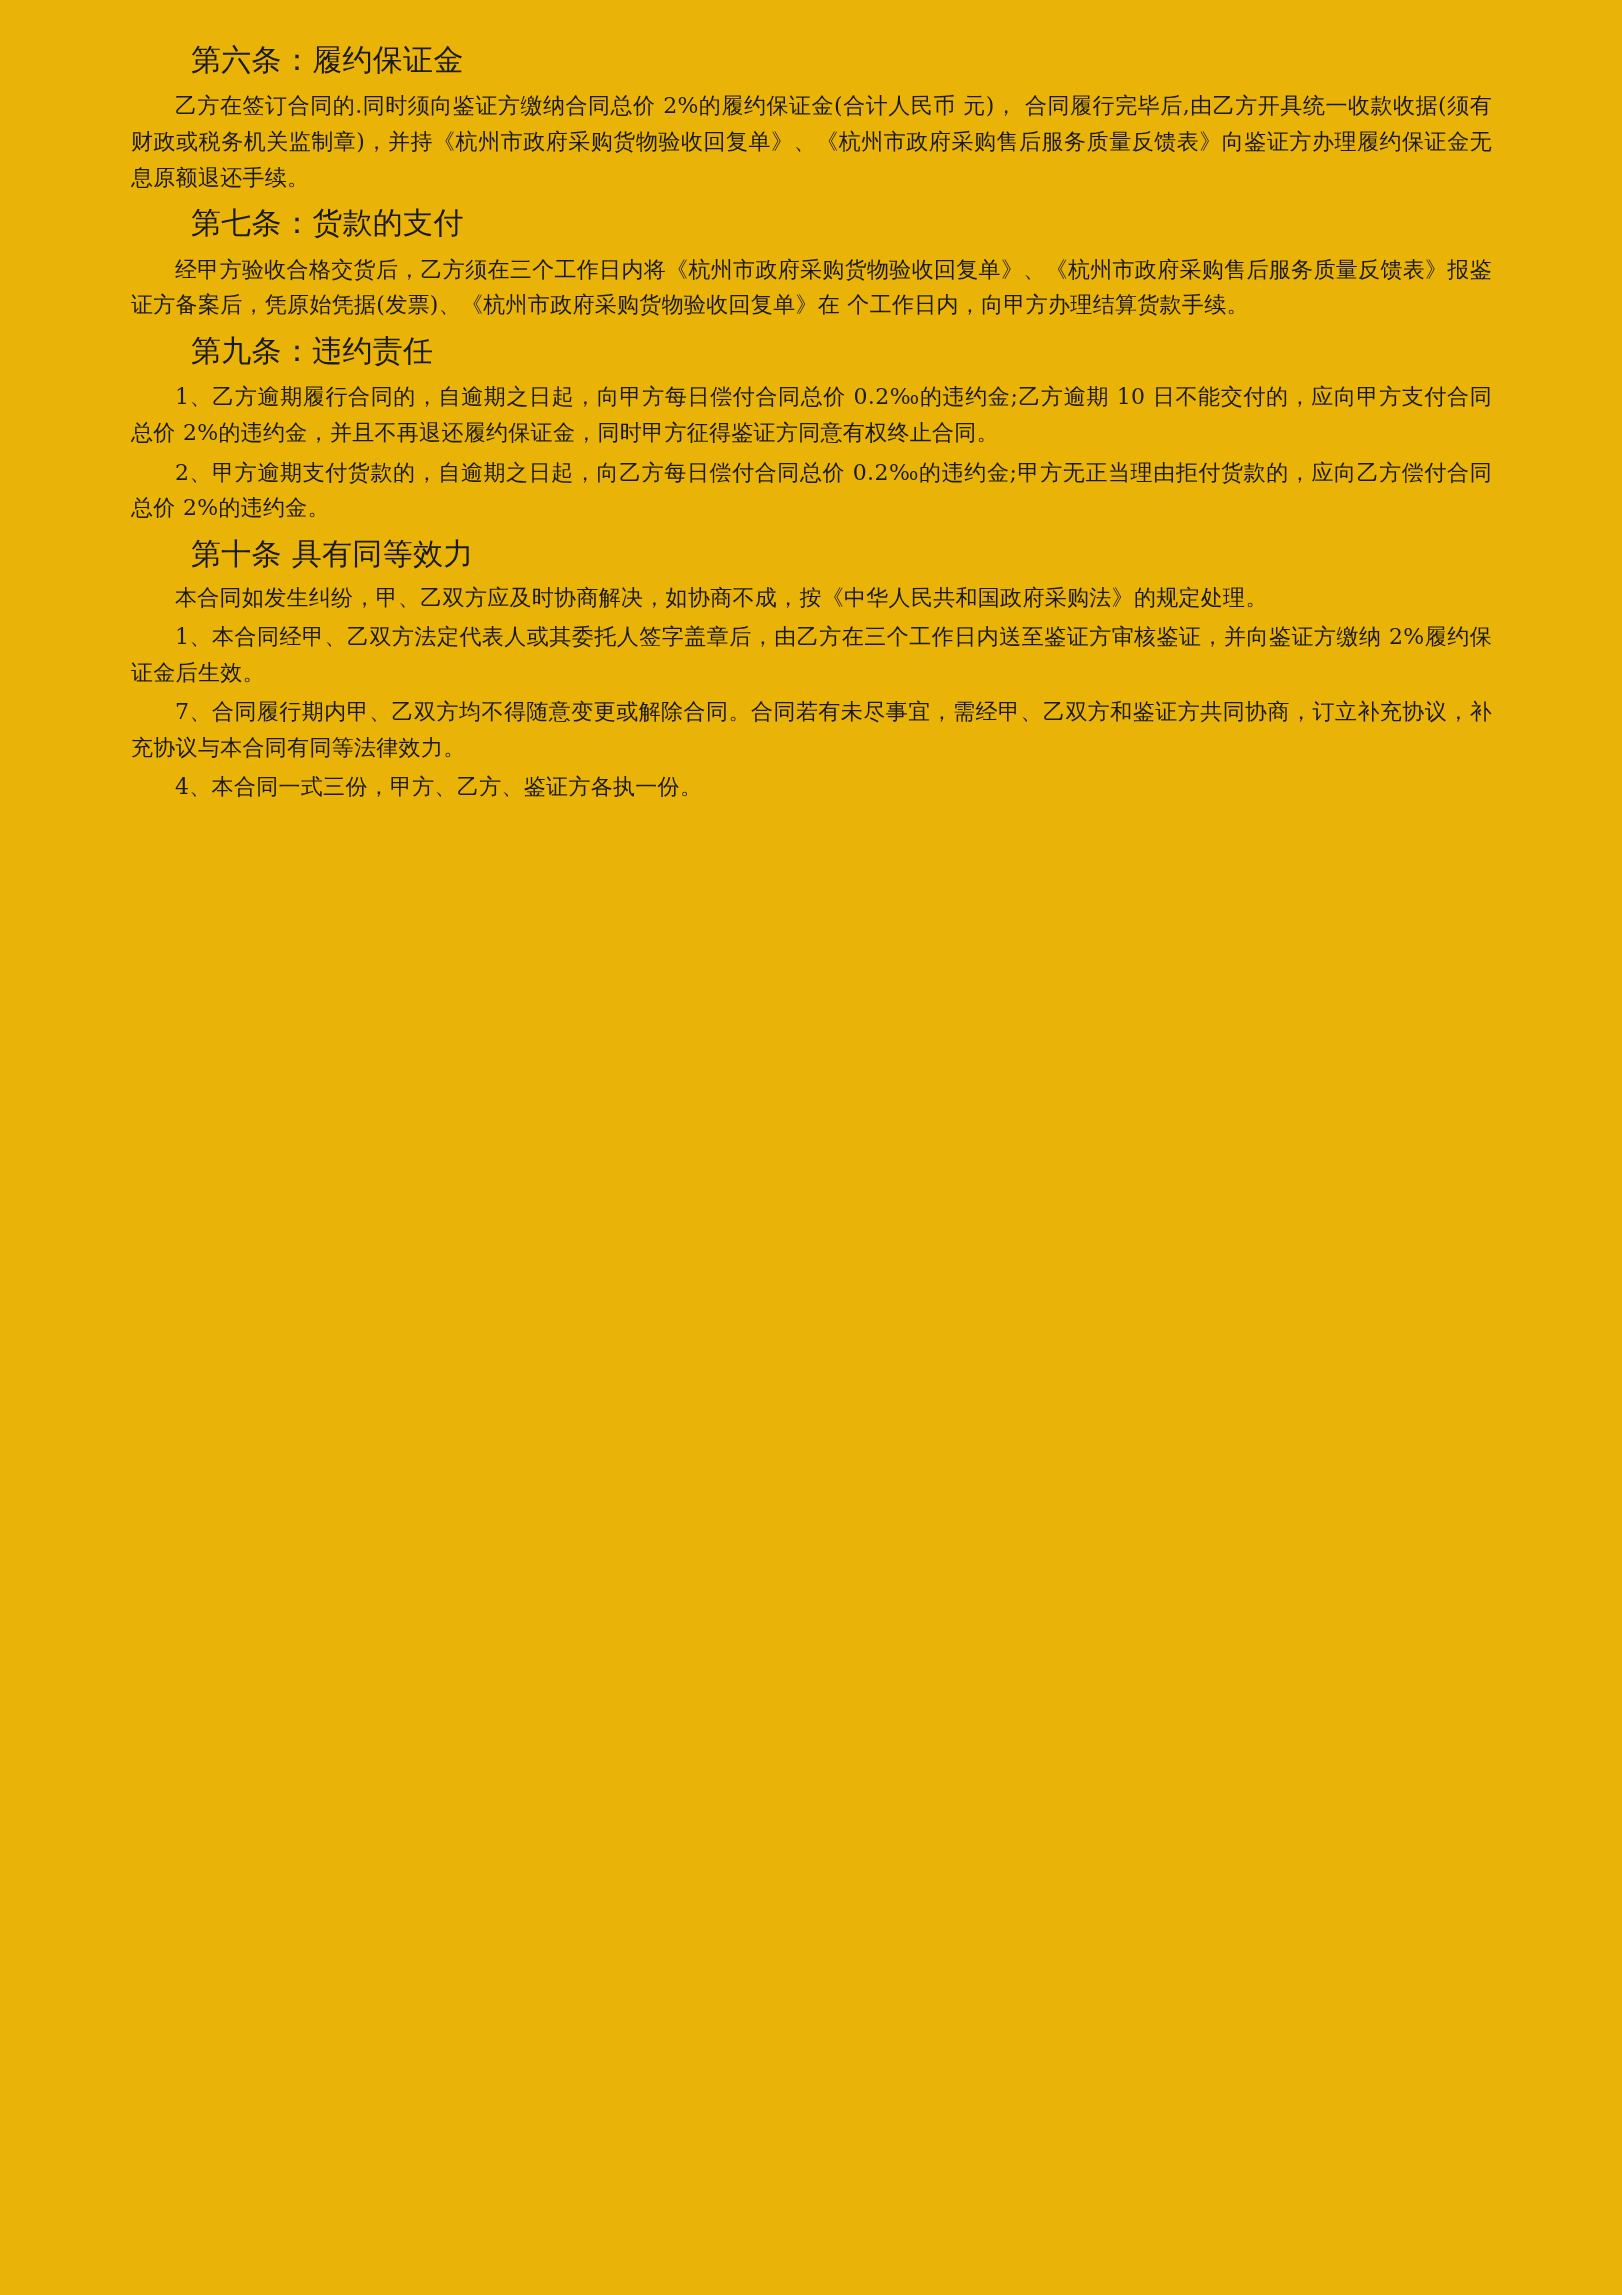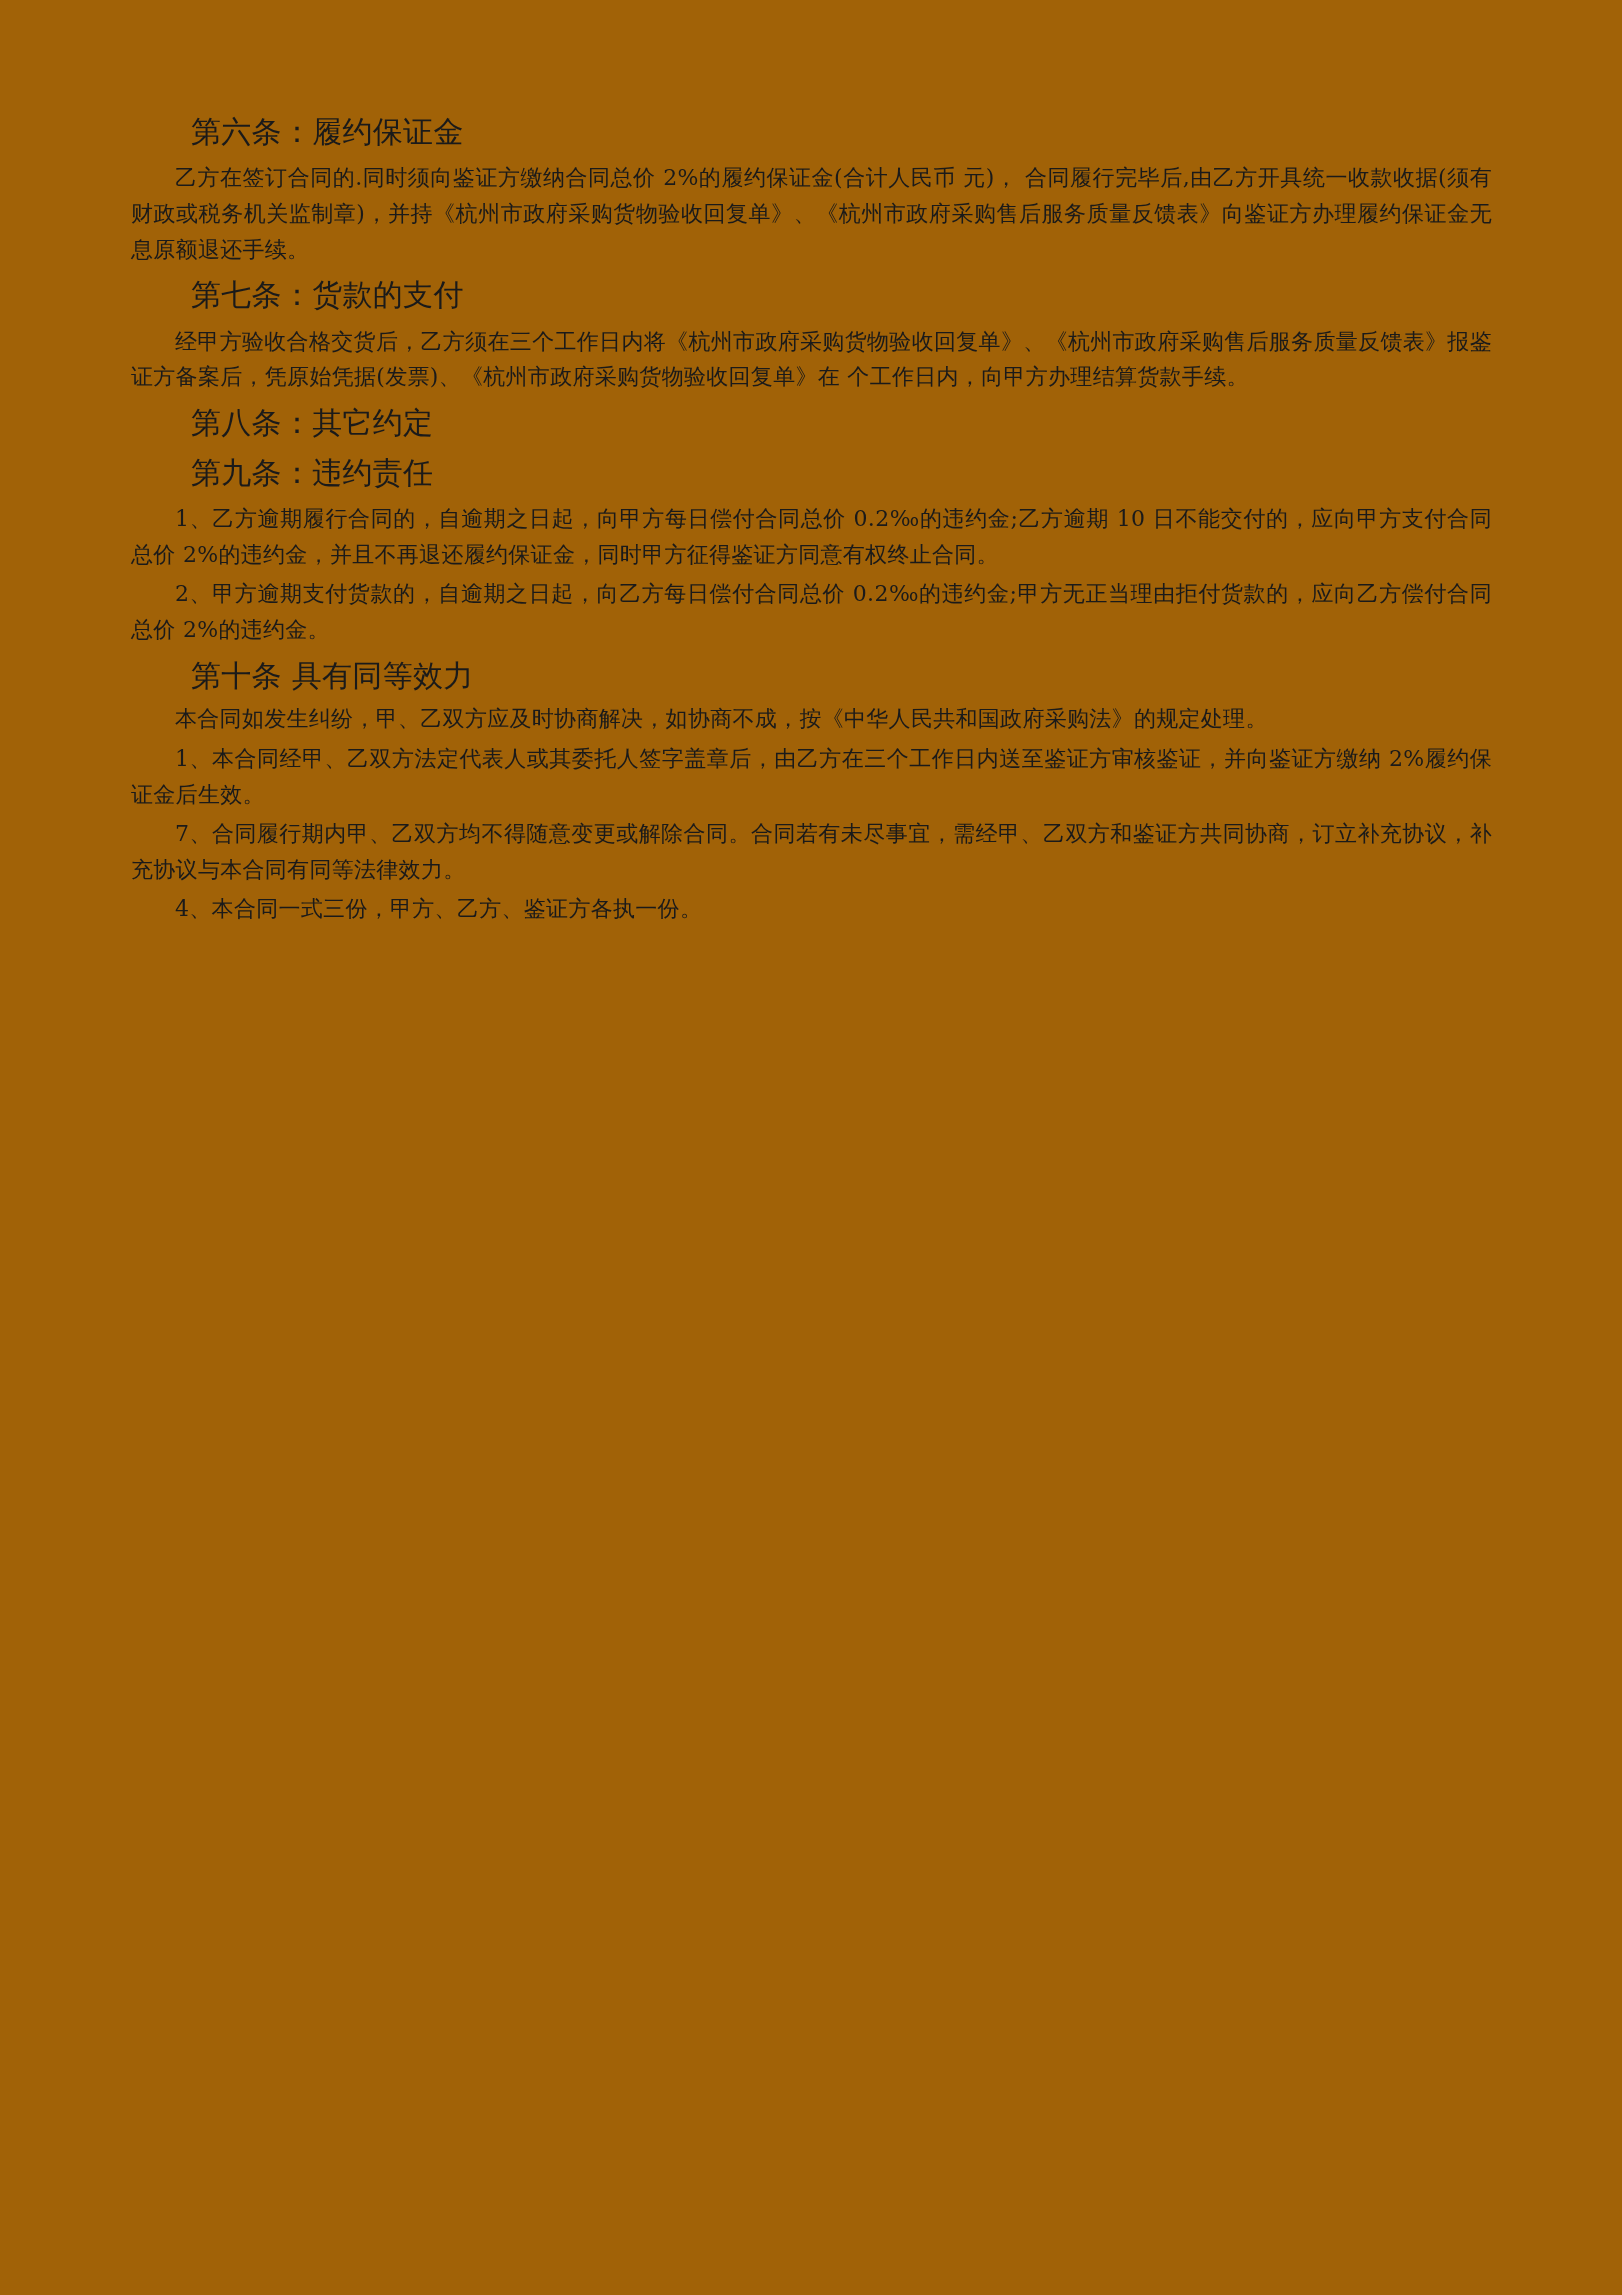--- a/index.html
+++ b/index.html
@@ -7,23 +7,23 @@
     padding: 0;
     background: #ffffff;
   }
   body {
     font-family: "DejaVu Serif", "Liberation Serif", serif;
     color: #1a1a1a;
   }
   .page {
     width: 1623px;
     height: 2295px;
-    background: #a16207;
+    background: #eab308;
     box-sizing: border-box;
-    padding: 108px 131px 79px 131px;
+    padding: 36px 131px 79px 131px;
     position: relative;
     overflow: hidden;
   }
   .doc {
     width: 100%;
   }
   .para {
     font-size: 22px;
     line-height: 1.62;
     text-align: justify;
@@ -50,21 +50,20 @@
 
 <div class="page">
   <div class="doc">
 
     <p class="heading">第六条：履约保证金</p>
     <p class="para indent">乙方在签订合同的.同时须向鉴证方缴纳合同总价 2%的履约保证金(合计人民币 元)， 合同履行完毕后,由乙方开具统一收款收据(须有财政或税务机关监制章)，并持《杭州市政府采购货物验收回复单》、《杭州市政府采购售后服务质量反馈表》向鉴证方办理履约保证金无息原额退还手续。</p>
 
     <p class="heading">第七条：货款的支付</p>
     <p class="para indent">经甲方验收合格交货后，乙方须在三个工作日内将《杭州市政府采购货物验收回复单》、《杭州市政府采购售后服务质量反馈表》报鉴证方备案后，凭原始凭据(发票)、《杭州市政府采购货物验收回复单》在 个工作日内，向甲方办理结算货款手续。</p>
 
-    <p class="heading tight">第八条：其它约定</p>
 
     <p class="heading">第九条：违约责任</p>
     <p class="para indent">1、乙方逾期履行合同的，自逾期之日起，向甲方每日偿付合同总价 0.2‰的违约金;乙方逾期 10 日不能交付的，应向甲方支付合同总价 2%的违约金，并且不再退还履约保证金，同时甲方征得鉴证方同意有权终止合同。</p>
     <p class="para indent">2、甲方逾期支付货款的，自逾期之日起，向乙方每日偿付合同总价 0.2‰的违约金;甲方无正当理由拒付货款的，应向乙方偿付合同总价 2%的违约金。</p>
 
     <p class="heading tight">第十条 具有同等效力</p>
     <p class="para indent">本合同如发生纠纷，甲、乙双方应及时协商解决，如协商不成，按《中华人民共和国政府采购法》的规定处理。</p>
 
     <p class="para indent">1、本合同经甲、乙双方法定代表人或其委托人签字盖章后，由乙方在三个工作日内送至鉴证方审核鉴证，并向鉴证方缴纳 2%履约保证金后生效。</p>
     <p class="para indent">7、合同履行期内甲、乙双方均不得随意变更或解除合同。合同若有未尽事宜，需经甲、乙双方和鉴证方共同协商，订立补充协议，补充协议与本合同有同等法律效力。</p>

